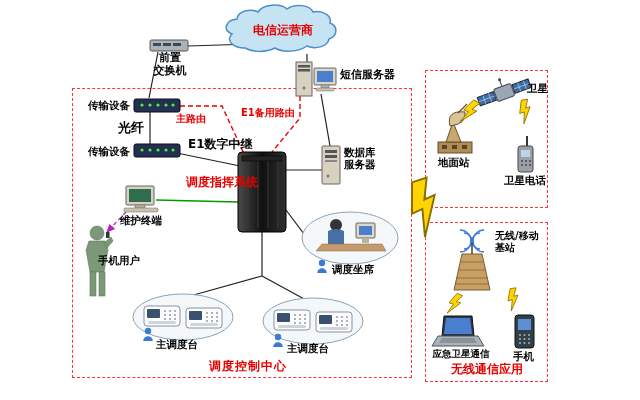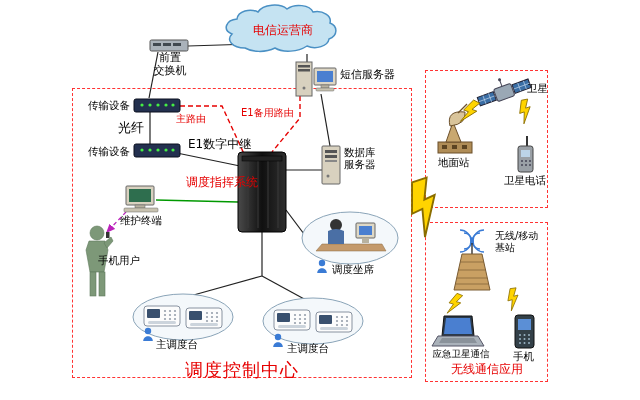--- a/index.html
+++ b/index.html
@@ -1,21 +1,21 @@
 <!DOCTYPE html>
 <html style="--red: #e60000; --box: #ff3333;"><head>
 <meta charset="utf-8">
 <style>
   *{box-sizing:border-box;margin:0;padding:0}
   html,body{width:640px;height:400px}
   body{font-family:"DejaVu Sans","Liberation Sans",sans-serif;background:#fff}
   #stage{position:relative;width:640px;height:400px;background:#fff;overflow:hidden}
   .dbox{position:absolute;border:1.5px dashed var(--box,#f33);z-index:1}
   svg.layer{position:absolute;left:0;top:0;z-index:2}
-  .lbl{position:absolute;z-index:3;font-weight:normal;color:#000;white-space:pre-line;line-height:1.15;font-size:10.5px}
+  .lbl{position:absolute;z-index:3;font-weight:bold;color:#000;white-space:pre-line;line-height:1.15;font-size:10.5px}
   .red{color:var(--red,#e60000)}
   .c{text-align:center}
 </style>
 </head>
 <body>
 
 <div id="stage">
 
   <div class="dbox" style="left:72px;top:88px;width:340px;height:290px"></div>
   <div class="dbox" style="left:425px;top:70px;width:123px;height:138px"></div>
@@ -270,21 +270,21 @@
   <div class="lbl red" style="left:241px;top:107px;font-size:10px">E1备用路由</div>
   <div class="lbl" style="left:188px;top:138px;font-size:12px">E1数字中继</div>
   <div class="lbl red" style="left:186px;top:176px;font-size:12px">调度指挥系统</div>
   <div class="lbl" style="left:344px;top:146px">数据库
 服务器</div>
   <div class="lbl" style="left:120px;top:214px">维护终端</div>
   <div class="lbl" style="left:98px;top:254px">手机用户</div>
   <div class="lbl" style="left:332px;top:263px">调度坐席</div>
   <div class="lbl" style="left:156px;top:338px">主调度台</div>
   <div class="lbl" style="left:287px;top:342px">主调度台</div>
-  <div class="lbl red c" style="left:180px;top:360px;width:124px;font-size:18px;letter-spacing:1px">调度控制中心</div>
+  <div class="lbl red c" style="left:186px;top:360px;width:124px;font-size:12px;letter-spacing:1px">调度控制中心</div>
 
   <div class="lbl" style="left:527px;top:82px">卫星</div>
   <div class="lbl" style="left:438px;top:156px">地面站</div>
   <div class="lbl" style="left:504px;top:174px">卫星电话</div>
 
   <div class="lbl" style="left:495px;top:230px;font-size:10px">无线/移动
 基站</div>
   <div class="lbl c" style="left:421px;top:349px;width:80px;font-size:9.5px">应急卫星通信</div>
   <div class="lbl" style="left:513px;top:350px">手机</div>
   <div class="lbl red c" style="left:445px;top:363px;width:84px;font-size:12px">无线通信应用</div>

